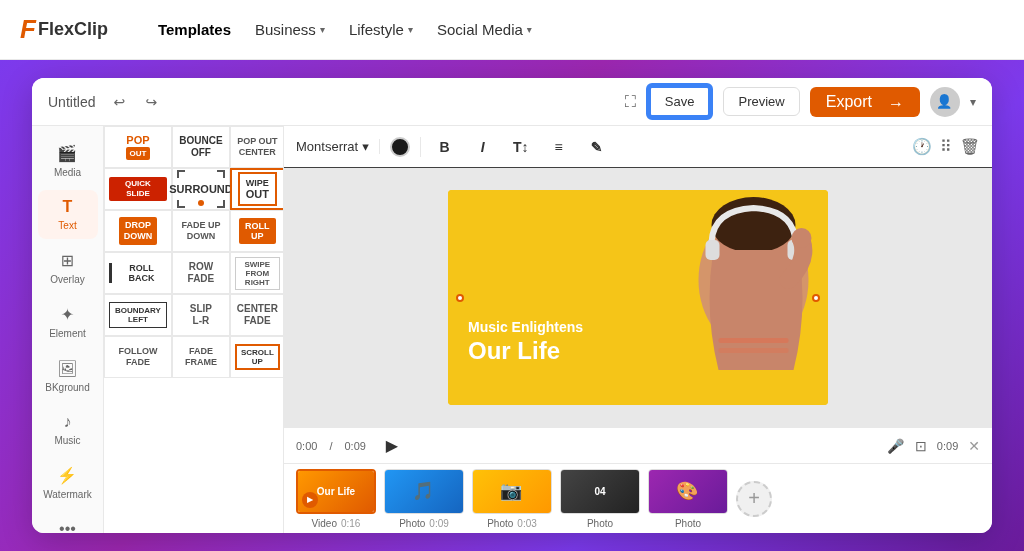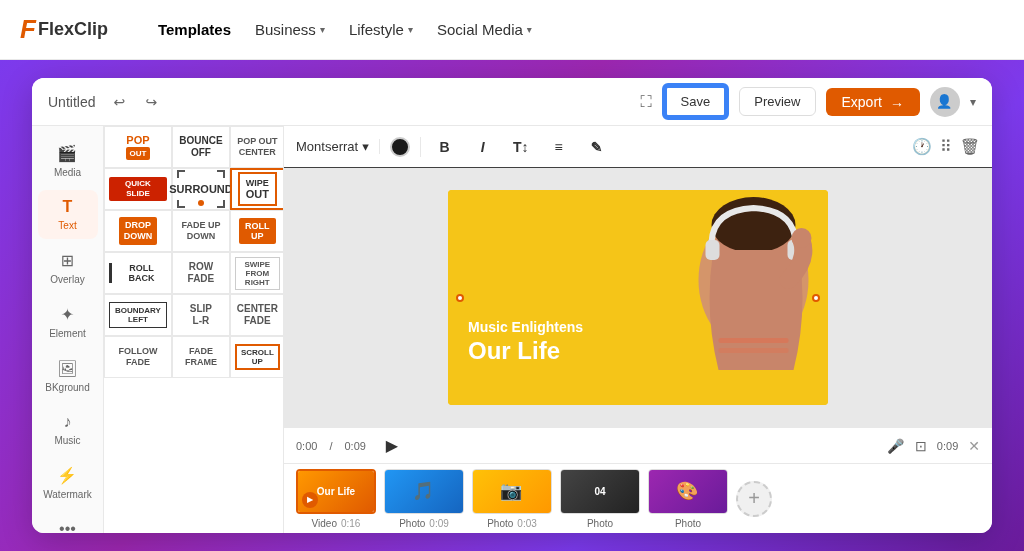--- a/index.html
+++ b/index.html
@@ -90,22 +90,22 @@
     .btn-save {
       padding: 6px 14px; background: #fff; border: 5px solid #3b82f6;
       border-radius: 6px; font-size: 13px; cursor: pointer; color: #333;
     }
     .btn-preview {
       padding: 6px 14px; background: #fff; border: 1px solid #ddd;
       border-radius: 6px; font-size: 13px; cursor: pointer; color: #333;
     }
     .btn-export {
       padding: 6px 16px; background: #e05a00; border: none;
-      border-radius: 6px; font-size: 14px; cursor: pointer; color: #fff;
-      display: flex; align-items: center; gap: 8px;
+      border-radius: 6px; font-size: 16px; cursor: pointer; color: #fff;
+      display: flex; align-items: center; gap: 16px;
     }
     .avatar-btn {
       width: 30px; height: 30px; border-radius: 50%;
       background: #ccc; border: none; cursor: pointer; overflow: hidden;
     }
 
     
     .editor-body {
       display: flex;
       flex: 1;

